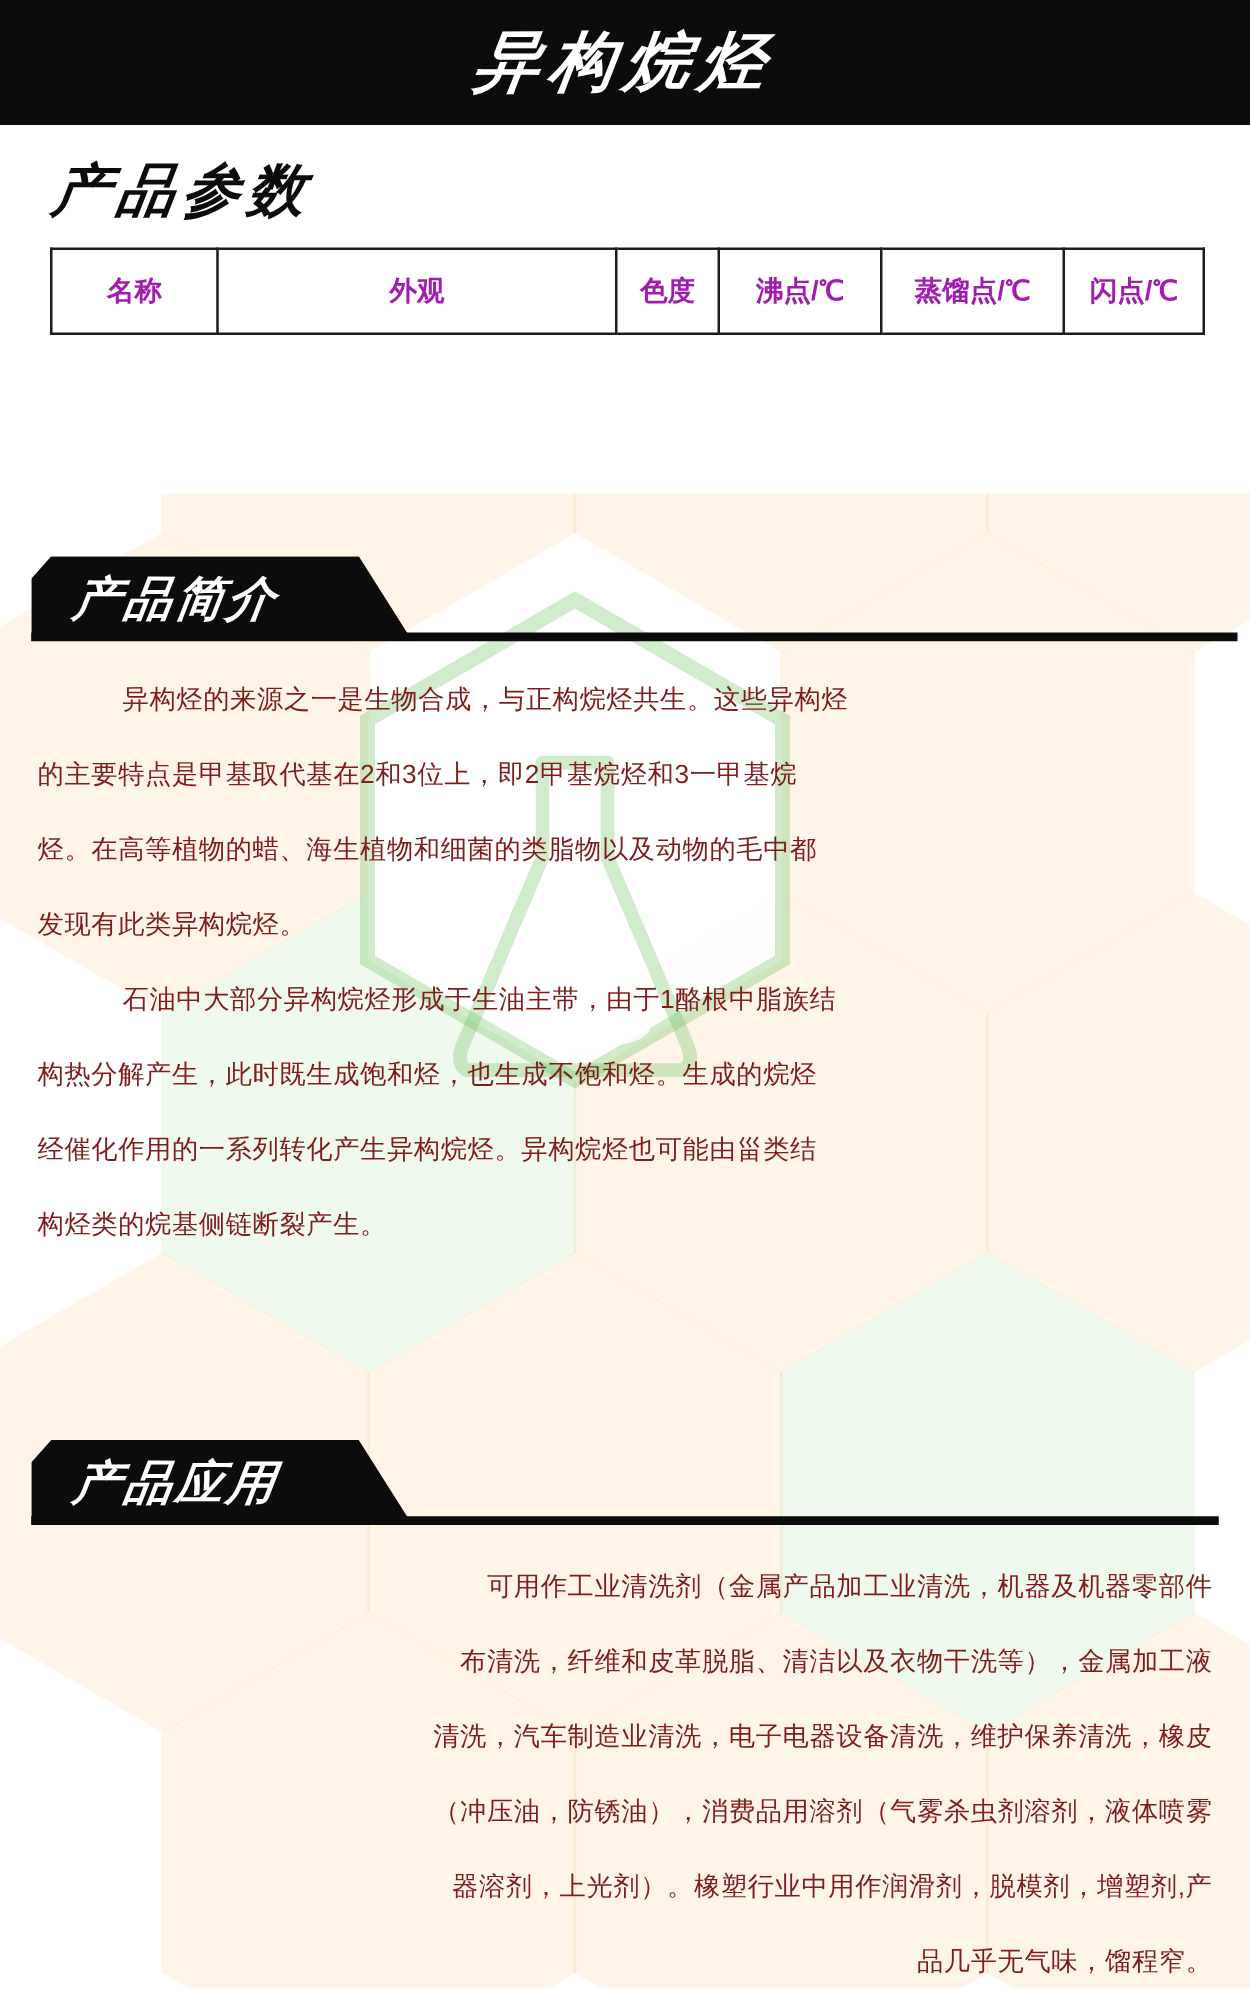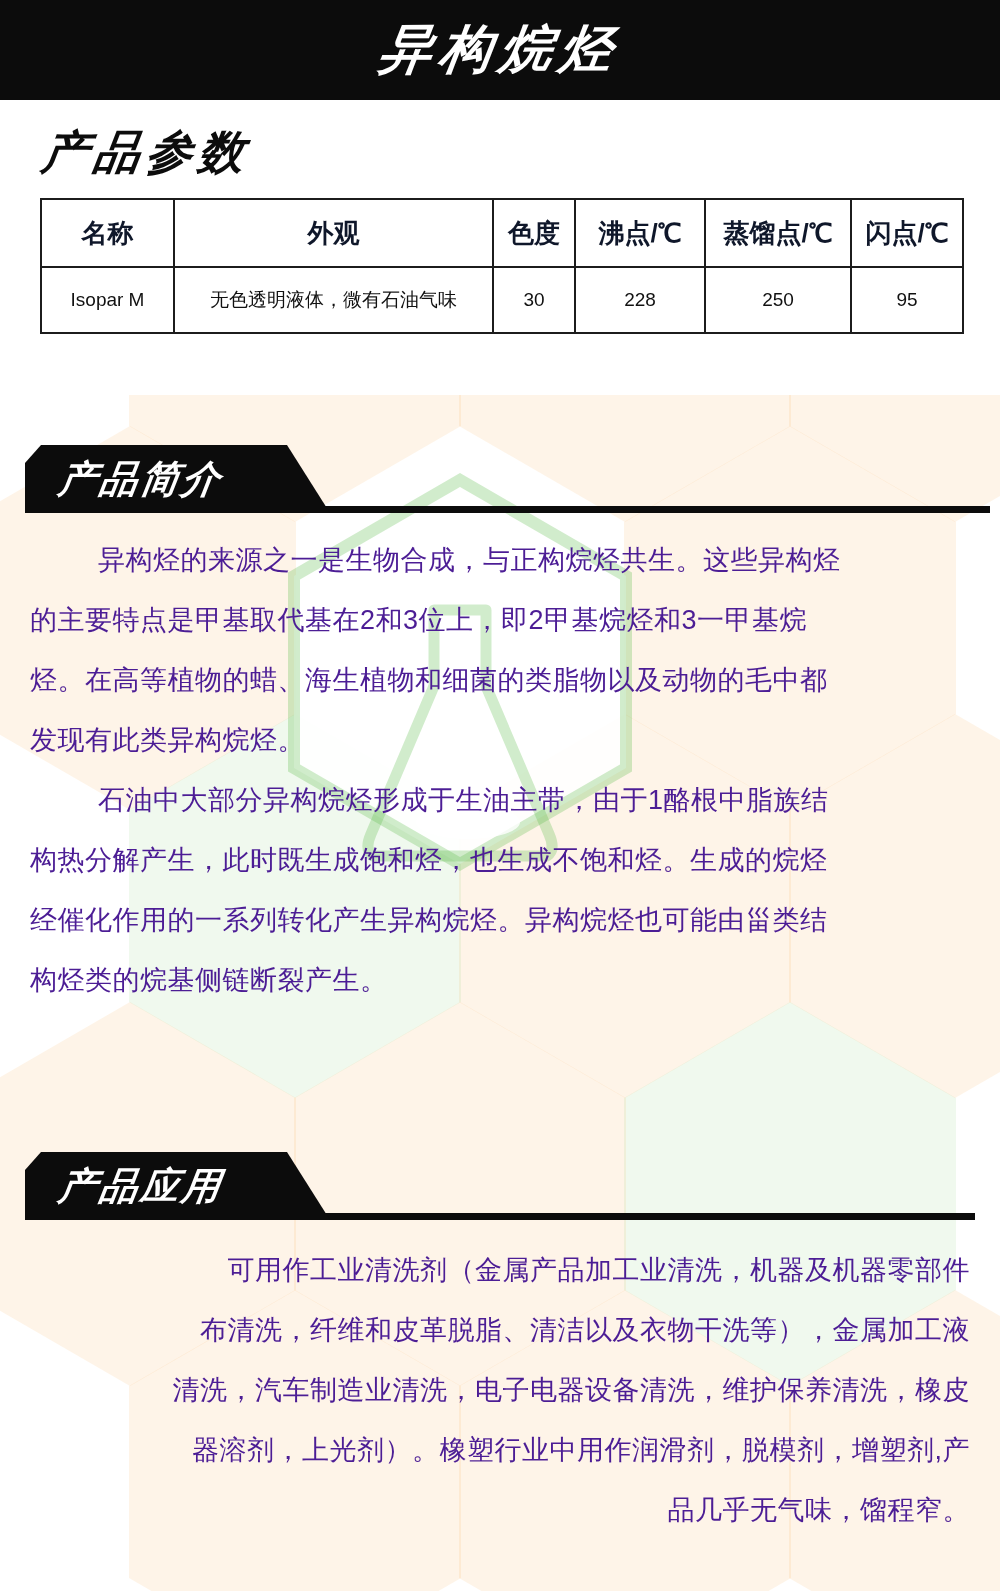--- a/index.html
+++ b/index.html
@@ -27,38 +27,38 @@
   }
   
   .param-table{
     position:absolute;left:40px;top:198px;width:922px;
     border-collapse:collapse;table-layout:fixed;background:#ffffff;
   }
   .param-table th,.param-table td{
     border:2px solid #1c1c1c;text-align:center;vertical-align:middle;
     padding:0;overflow:hidden;white-space:nowrap;
   }
-  .param-table th{height:66px;font-size:26px;font-weight:700;color:#0f172a;}
+  .param-table th{height:66px;font-size:22px;font-weight:700;color:#a21caf;}
   .param-table td{height:64px;font-size:19px;font-weight:400;color:#111;}
   
   .rule{position:absolute;height:7px;background:#0c0c0c;}
   .banner{
     position:absolute;width:305px;height:68px;background:#0c0c0c;
     clip-path:polygon(16px 0, 262px 0, 305px 100%, 0 100%, 0 18px);
     display:flex;align-items:center;
   }
   .banner .label{
     color:#ffffff;font-weight:900;font-style:italic;font-size:38px;letter-spacing:3px;
     padding-left:34px;transform:skewX(-8deg);white-space:nowrap;
   }
   
   .bodytext{position:absolute;left:30px;width:940px;}
   .bodytext .line{
-    height:60px;line-height:60px;font-size:27px;letter-spacing:0.5px;
-    color:#4c1d95;white-space:nowrap;
+    height:60px;line-height:60px;font-size:21px;letter-spacing:0.5px;
+    color:#7f1d1d;white-space:nowrap;
   }
   .bodytext .line.indent{padding-left:68px;}
   .app-lines .line{height:60px;line-height:60px;text-align:right;}
 </style>
 </head>
 <body>
 
 <div class="page">
 
   <svg class="watermark" width="1000" height="1591" viewBox="0 0 1000 1591" xmlns="http://www.w3.org/2000/svg">
@@ -117,28 +117,20 @@
       <tr>
         <th>名称</th>
         <th>外观</th>
         <th>色度</th>
         <th>沸点/℃</th>
         <th>蒸馏点/℃</th>
         <th>闪点/℃</th>
       </tr>
     </thead>
     <tbody>
-      <tr>
-        <td>Isopar M</td>
-        <td>无色透明液体，微有石油气味</td>
-        <td>30</td>
-        <td>228</td>
-        <td>250</td>
-        <td>95</td>
-      </tr>
     </tbody>
   </table>
 
   <div class="rule" style="left:25px;top:506px;width:965px;"></div>
   <div class="banner" style="left:25px;top:445px;">
     <div class="label">产品简介</div>
   </div>
 
   <div class="bodytext" style="top:530px;">
     <div class="line indent">异构烃的来源之一是生物合成，与正构烷烃共生。这些异构烃</div>
@@ -153,17 +145,18 @@
 
   <div class="rule" style="left:25px;top:1213px;width:950px;"></div>
   <div class="banner" style="left:25px;top:1152px;">
     <div class="label">产品应用</div>
   </div>
 
   <div class="bodytext app-lines" style="top:1240px;">
     <div class="line indent">可用作工业清洗剂（金属产品加工业清洗，机器及机器零部件</div>
     <div class="line">布清洗，纤维和皮革脱脂、清洁以及衣物干洗等），金属加工液</div>
     <div class="line">清洗，汽车制造业清洗，电子电器设备清洗，维护保养清洗，橡皮</div>
+    <div class="line">（冲压油，防锈油），消费品用溶剂（气雾杀虫剂溶剂，液体喷雾</div>
     <div class="line">器溶剂，上光剂）。橡塑行业中用作润滑剂，脱模剂，增塑剂,产</div>
     <div class="line">品几乎无气味，馏程窄。</div>
   </div>
 
 </div>
 
 </body></html>

